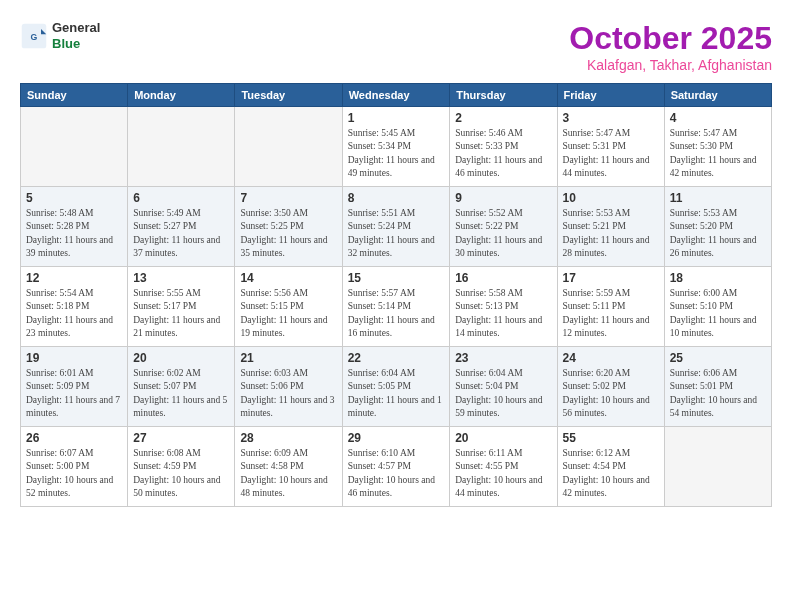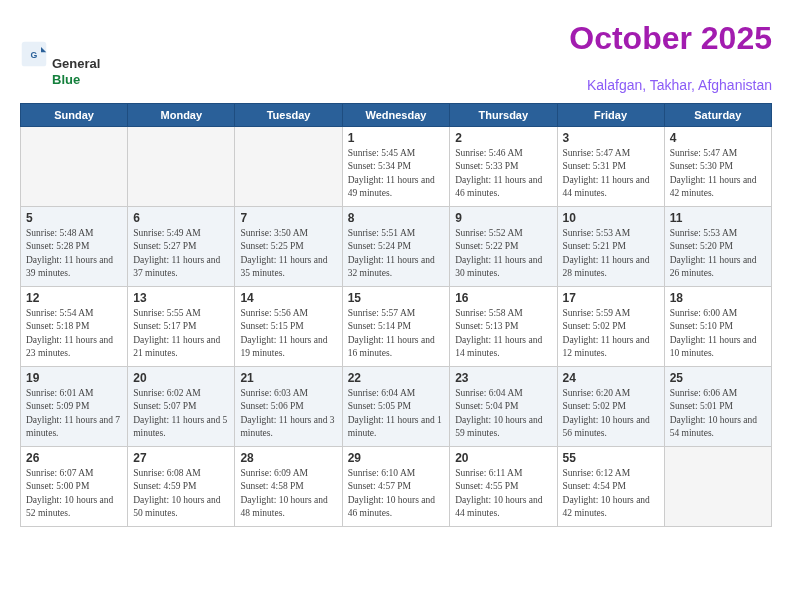--- a/index.html
+++ b/index.html
@@ -19,48 +19,47 @@
     .logo {
       display: flex;
       align-items: center;
       gap: 4px;
     }
     .logo-text {
       font-size: 13px;
       font-weight: bold;
       line-height: 1.2;
     }
-    .logo-general { color: #333; margin-top: 36px; }
+    .logo-general { color: #333; }
     .logo-blue { color: #15803d; }
     .logo-icon {
       width: 28px;
       height: 28px;
     }
     .title-section {
       text-align: right;
     }
     .calendar-title {
       font-size: 32px;
       font-weight: bold;
       color: #a21caf;
     }
     .calendar-subtitle {
       font-size: 14px;
-      color: #8b5cf6;
-      margin-top: 20px;
+      color: #ec4899;
     }
     .calendar {
       width: 100%;
       border-collapse: collapse;
       font-size: 10px;
     }
     .calendar th {
       background-color: #2a6099;
       color: #fff;
-      text-align: center;
+      text-align: left;
       padding: 5px 6px;
       font-size: 11px;
       border: 1px solid #1e4d80;
     }
     .calendar td {
       border: 1px solid #ccc;
       vertical-align: top;
       padding: 4px 5px;
       width: 108px;
       height: 80px;
@@ -236,21 +235,21 @@
         <td>
           <span class="day-number">16</span>
           <div class="day-info">Sunrise: 5:58 AM
 Sunset: 5:13 PM
 Daylight: 11 hours
 and 14 minutes.</div>
         </td>
         <td>
           <span class="day-number">17</span>
           <div class="day-info">Sunrise: 5:59 AM
-Sunset: 5:02 PM
+Sunset: 5:11 PM
 Daylight: 11 hours
 and 12 minutes.</div>
         </td>
         <td>
           <span class="day-number">18</span>
           <div class="day-info">Sunrise: 6:00 AM
 Sunset: 5:10 PM
 Daylight: 11 hours
 and 10 minutes.</div>
         </td>

